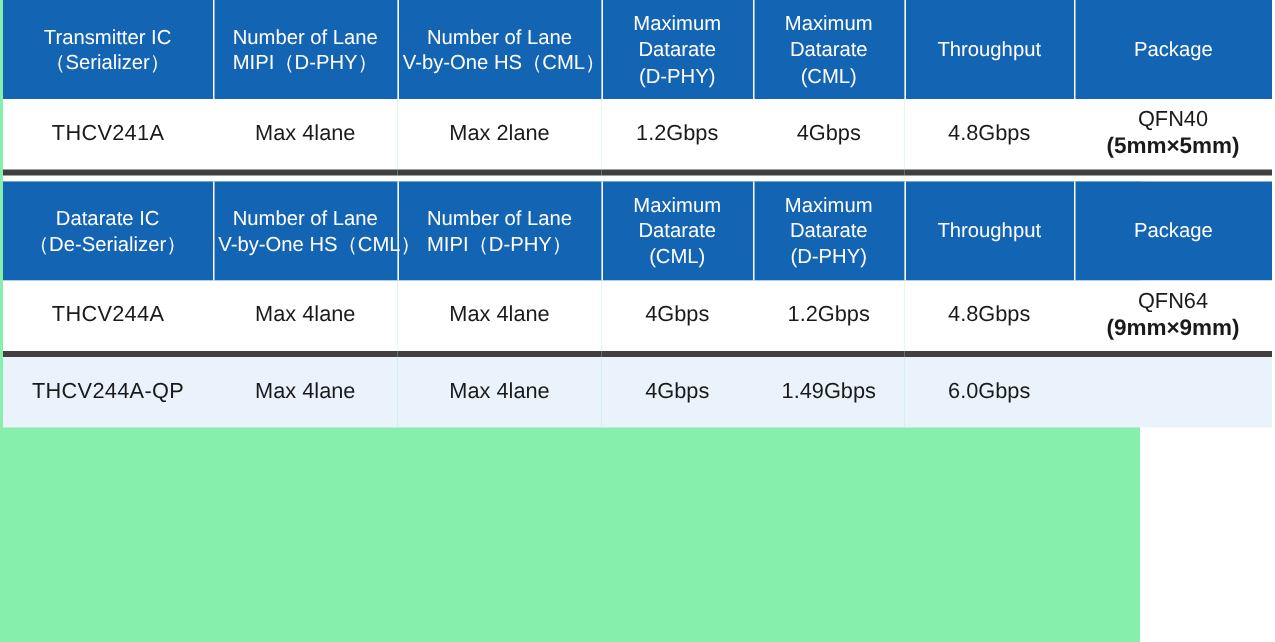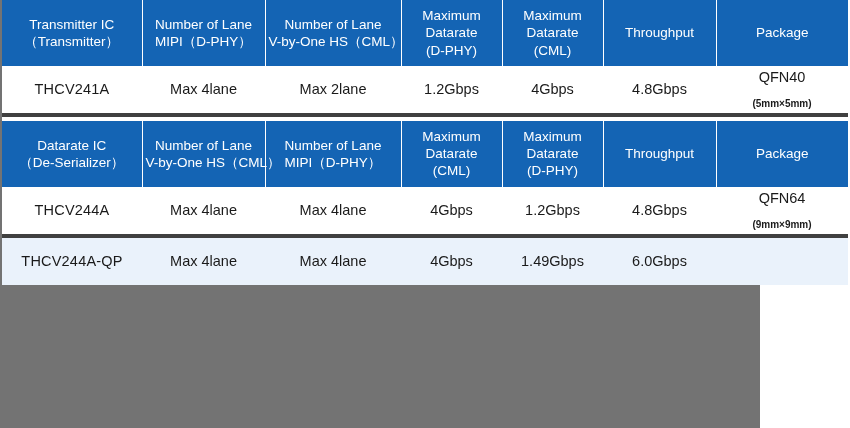--- a/index.html
+++ b/index.html
@@ -11,21 +11,21 @@
     width: 850px;
     height: 428px;
     font-family: "Liberation Sans", sans-serif;
     color: #1a1a1a;
     overflow: hidden;
   }
   .sheet {
     width: 760px;
     height: 428px;
     position: relative;
-    background: #737373;
+    background: #86efac;
   }
   table.spec {
     width: 846px;
     margin: 0 2px;
     border-collapse: collapse;
     table-layout: fixed;
   }
   table.spec col.c0 { width: 140px; }
   table.spec col.c1 { width: 123px; }
   table.spec col.c2 { width: 136px; }
@@ -72,24 +72,24 @@
     font-size: 15.5px;
     letter-spacing: 0.2px;
   }
   td.pkg .pkg-main {
     display: block;
     font-size: 14.5px;
     line-height: 1.12;
   }
   td.pkg .pkg-sub {
     display: block;
-    font-size: 10px;
+    font-size: 15px;
     line-height: 1.2;
     font-weight: bold;
-    margin-top: 13px;
+    margin-top: 1px;
     text-align: center;
   }
   .spacer-row td {
     height: 4px;
     padding: 0;
     border: none;
     background: #ffffff;
   }
 </style>
 </head>
@@ -105,21 +105,21 @@
         <col class="c3">
         <col class="c4">
         <col class="c5">
         <col class="c6">
     </colgroup>
 
     <tbody>
         <tr class="header-row hdr-top">
       <th>
         <span class="hl">Transmitter IC</span>
-        <span class="hl">（Transmitter）</span>
+        <span class="hl">（Serializer）</span>
       </th>
       <th>
         <span class="hl">Number of Lane</span>
         <span class="hl">MIPI（D-PHY）</span>
       </th>
       <th>
         <span class="hl">Number of Lane</span>
         <span class="hl">V-by-One HS（CML）</span>
       </th>
       <th>

